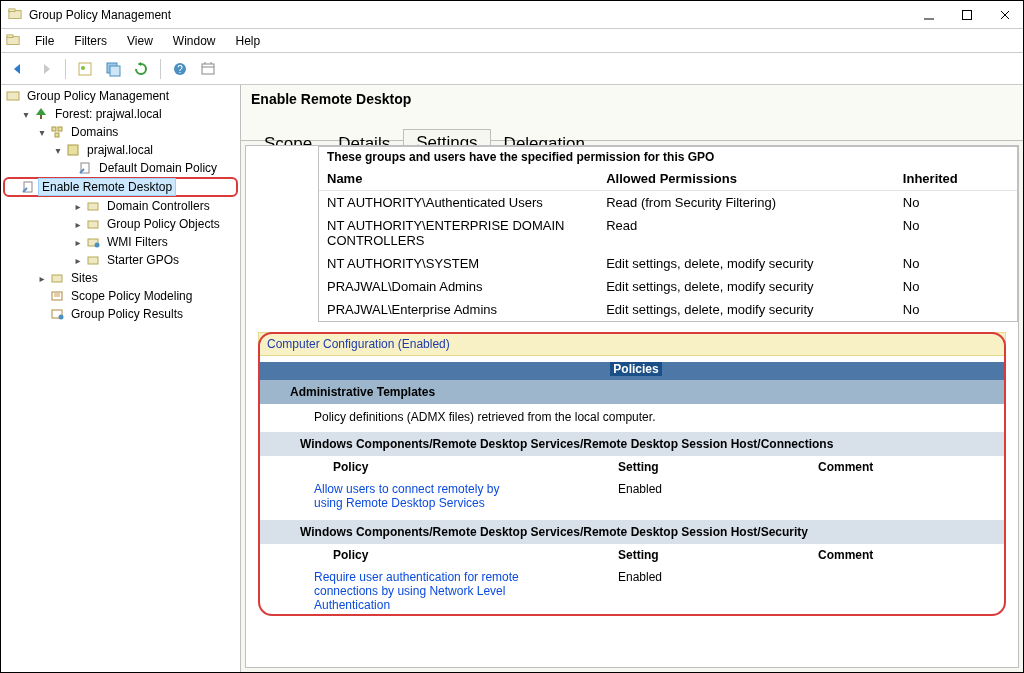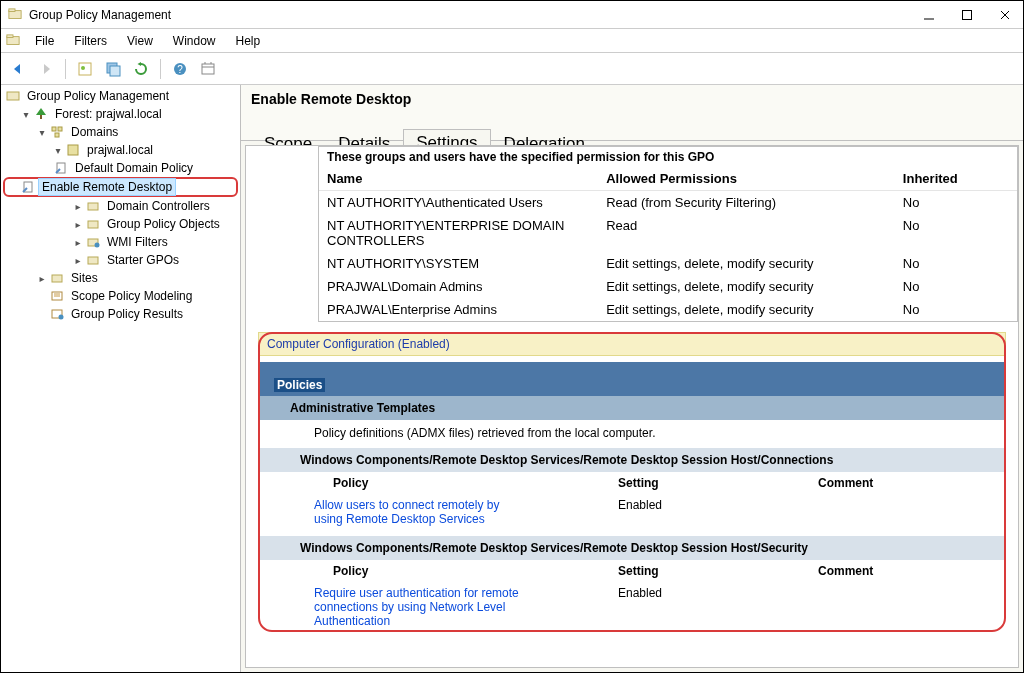--- a/index.html
+++ b/index.html
@@ -121,21 +121,21 @@
     border-radius: 6px;
     padding: 0 1px;
     margin: 0 2px;
   }
 
   .indent-1 { padding-left: 4px; }
   .indent-2 { padding-left: 18px; }
   .indent-3 { padding-left: 34px; }
   .indent-4 { padding-left: 50px; }
   .indent-5 { padding-left: 70px; }
-  .indent-6 { padding-left: 52px; text-align: center; }
+  .indent-6 { padding-left: 76px; text-align: center; }
 
   
   .content-header {
     padding: 6px 10px 0 10px;
     border-bottom: 1px solid #bfbfbf;
     background: #fafaf5;
   }
   .content-header h1 { font-size: 14px; font-weight: bold; margin: 0 0 4px 0; }
   .tabstrip { display: flex; align-items: flex-end; gap: 0; margin-top: 2px; }
   .tab {
@@ -212,22 +212,23 @@
     color: #1d3caa;
   }
   .cc-enabled {
     background: #f8f1c6;
     border: 1px solid #e2d98b;
   }
   .sec-policies {
     background: #4c77a6;
     color: #fff;
     font-weight: bold;
-    padding: 16px 8px 4px 16px;
+    padding: 0 8px 4px 16px;
     margin-top: 6px;
+    text-align: center;
   }
   .sec-policies span { background: #1b4f87; padding: 0 3px; }
   .sec-admin {
     background: #9db6cc;
     color: #000;
     font-weight: bold;
     padding: 5px 8px 5px 32px;
   }
   .admin-note {
     padding: 6px 8px 8px 56px;

